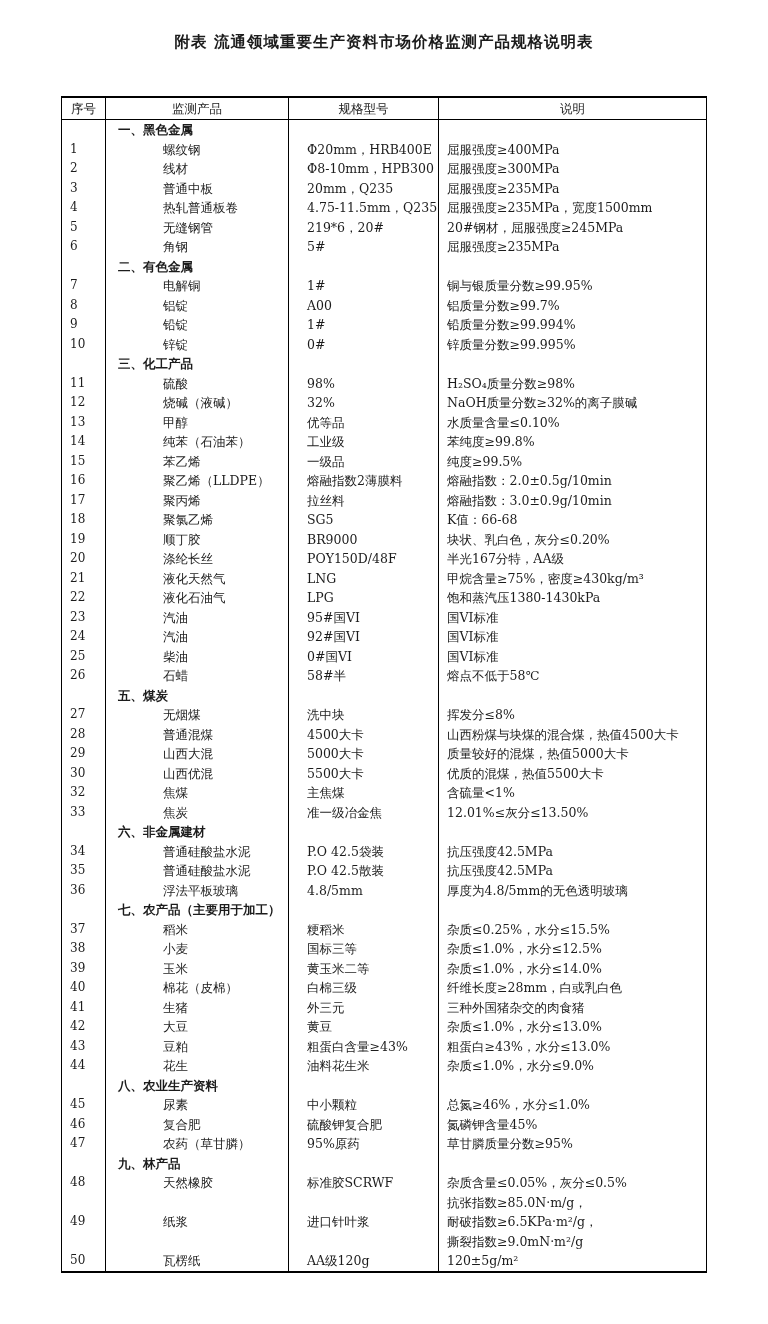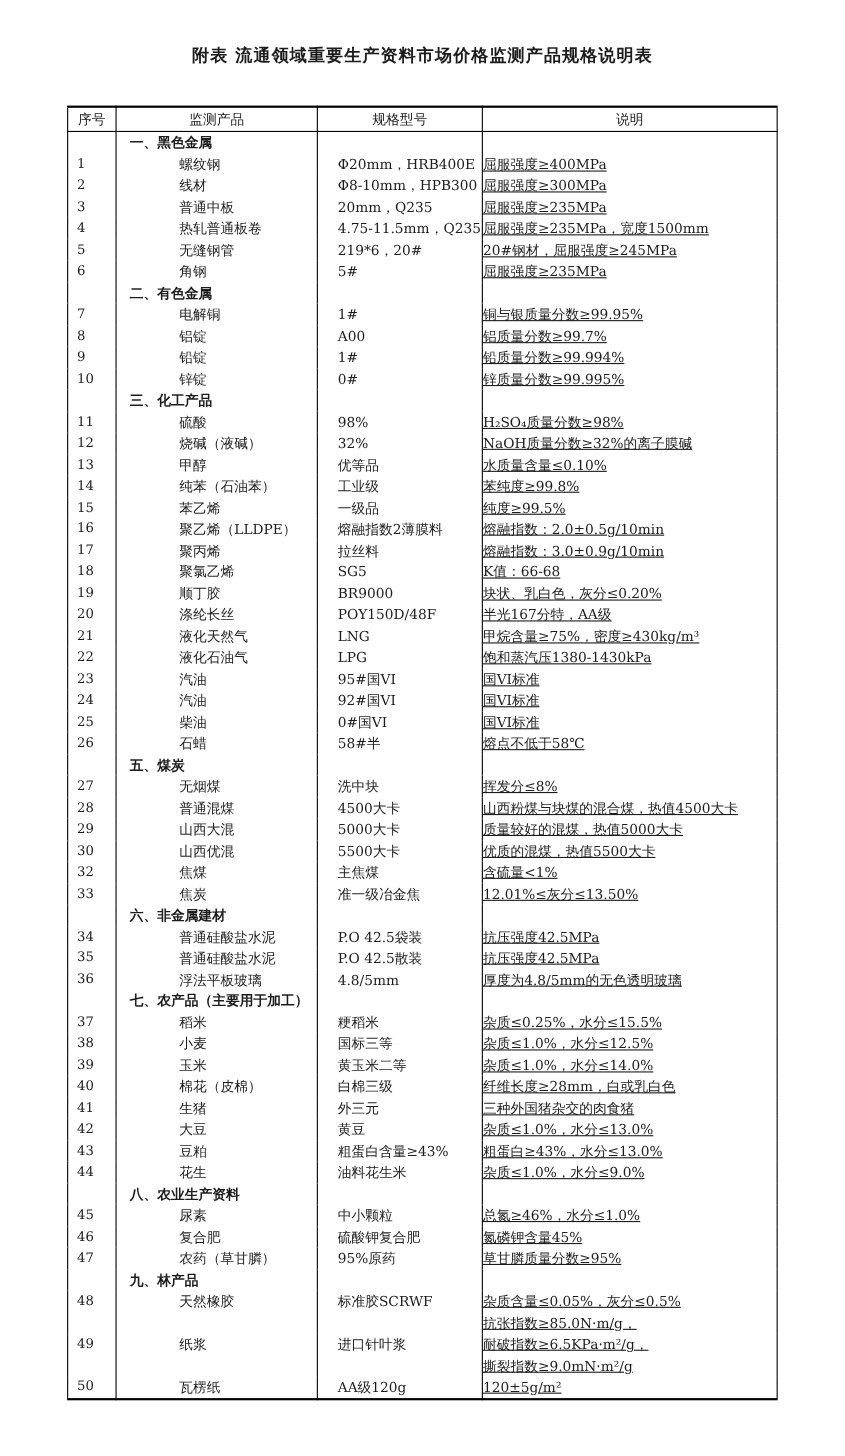--- a/index.html
+++ b/index.html
@@ -6,21 +6,21 @@
   .page {
     position: relative;
     width: 768px;
     height: 1324px;
     background: #ffffff;
     overflow: hidden;
     font-family: "DejaVu Serif", "Liberation Serif", serif;
     color: #1c1c1c;
   }
   .doc-title {
-    margin: 8px;
+    margin: 0;
     padding-top: 32px;
     text-align: center;
     font-size: 15.5px;
     font-weight: bold;
     letter-spacing: 1px;
   }
   table.spec-table {
     position: absolute;
     left: 61px;
     top: 96px;
@@ -49,21 +49,21 @@
   thead th {
     border-bottom: 1px solid #000;
     text-align: center;
     height: 21px;
     line-height: 21px;
   }
   td.no-cell   { padding-left: 8px; font-size: 12px; }
   td.prod-cell { padding-left: 57px; }
   td.section-cell { padding-left: 12px; font-weight: bold; }
   td.spec-cell { padding-left: 18px; }
-  td.desc-cell { white-space: pre-line; text-decoration: underline; }
+  td.desc-cell { padding-left: 8px; white-space: pre-line; }
 </style>
 </head>
 <body>
 
 <div class="page">
   <h1 class="doc-title">附表 流通领域重要生产资料市场价格监测产品规格说明表</h1>
 
   <table class="spec-table">
     <colgroup>
       <col class="c-no">

